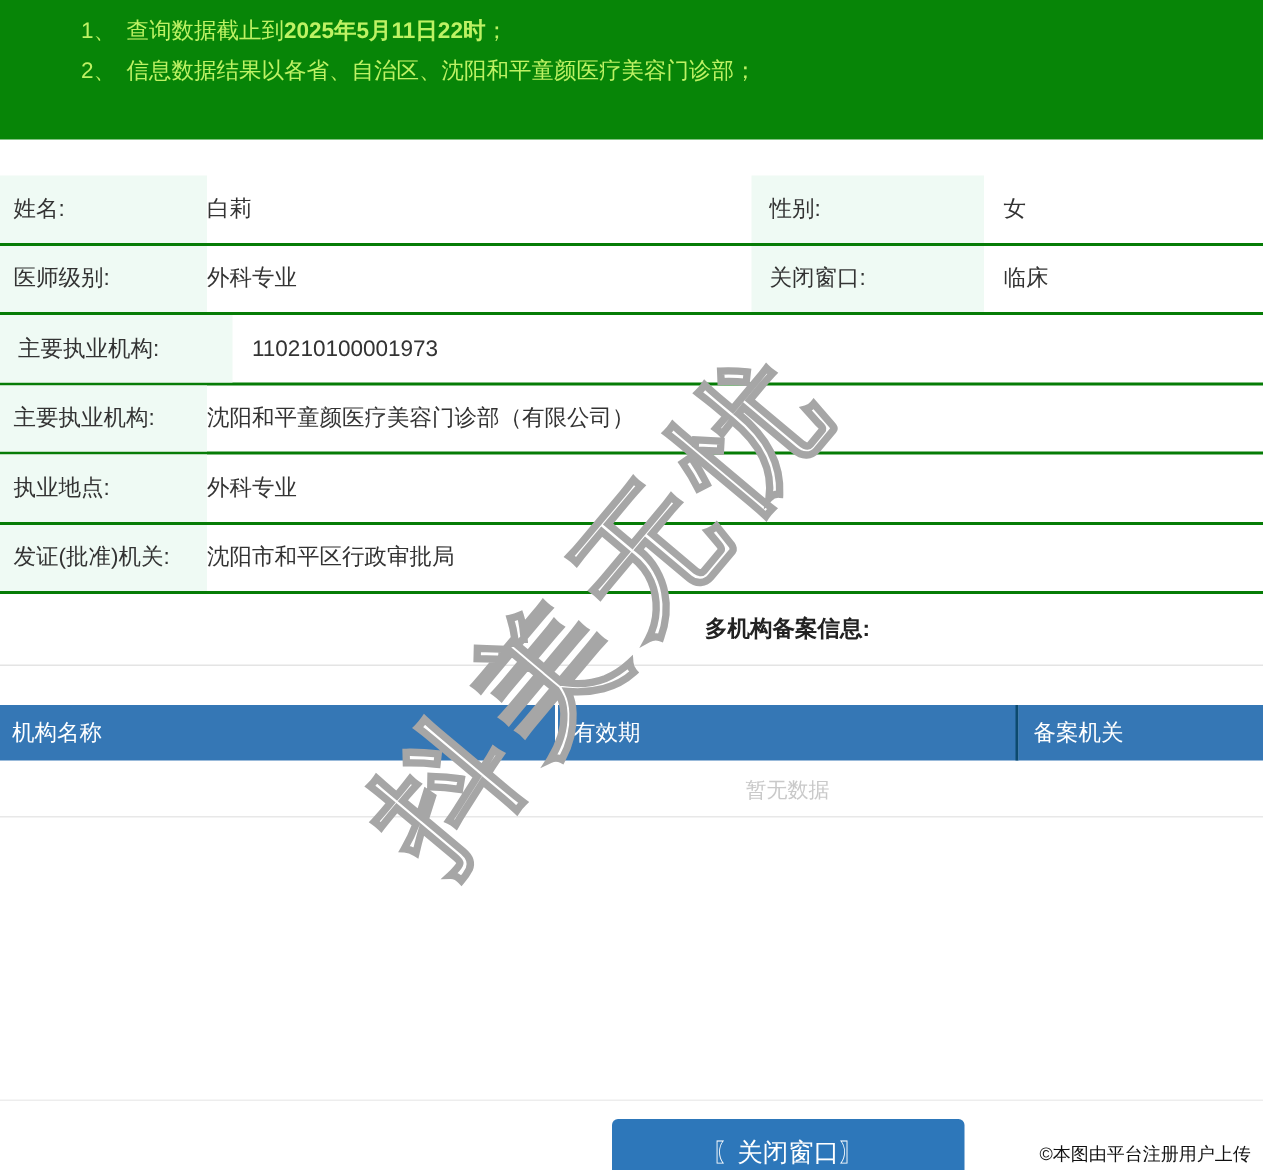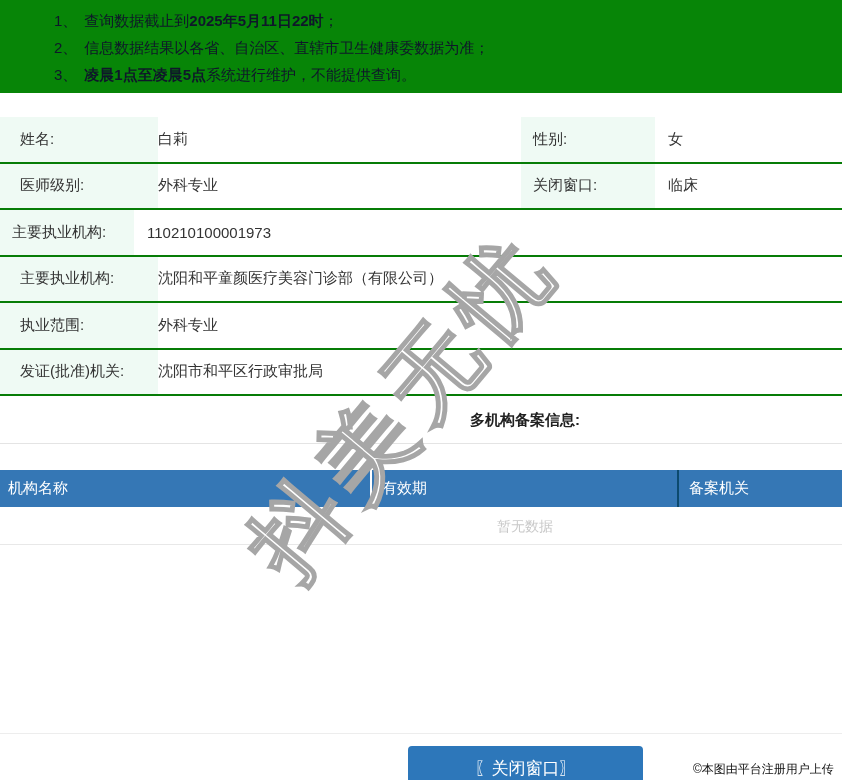--- a/index.html
+++ b/index.html
@@ -3,38 +3,38 @@
 <meta charset="utf-8">
 <style>
   html,body{margin:0;padding:0;}
   body{
     width:842px;height:780px;overflow:hidden;position:relative;
     background:#ffffff;font-family:"Liberation Sans",sans-serif;
   }
   
   .banner{
     position:absolute;left:0;top:0;width:842px;height:93px;
-    background:#078507;color:#0f172a;box-sizing:border-box;
+    background:#078507;color:#bef264;box-sizing:border-box;
     padding:7px 0 0 54px;z-index:30;
   }
   .notice-line{height:27px;line-height:27px;font-size:15px;white-space:nowrap;}
   .notice-line .num{margin-right:7px;}
   .notice-line .b{font-weight:bold;}
   
   .info-table{position:absolute;left:0;top:117px;width:1050px;z-index:5;}
   .irow{
     display:flex;height:46.5px;box-sizing:border-box;
     border-bottom:2px solid #067c06;align-items:stretch;
     font-size:15px;color:#333333;
   }
   .cell-label{
-    background:#effaf4;width:158px;display:flex;align-items:center;
-    padding-left:20px;box-sizing:border-box;flex:none;
+    background:#effaf4;width:138px;display:flex;align-items:center;
+    padding-left:9px;box-sizing:border-box;flex:none;
   }
-  .cell-label.l2{width:134px;padding-left:12px;}
+  .cell-label.l2{width:155px;padding-left:12px;}
   .cell-value{
     display:flex;align-items:center;padding-left:0;
     box-sizing:border-box;width:363px;flex:none;
   }
   .cell-value.v2{flex:1;width:auto;padding-left:13px;}
   .cell-value.full{flex:1;width:auto;}
   
   .section-title{
     position:absolute;left:0;top:395px;width:1050px;height:49px;
     line-height:49px;text-align:center;font-size:15px;font-weight:bold;
@@ -80,24 +80,21 @@
   }
 </style>
 </head>
 <body>
 
 <div class="banner">
   <div class="notice-line">
     <span class="num">1、</span><span>查询数据截止到</span><span class="b">2025年5月11日22时</span><span>；</span>
   </div>
   <div class="notice-line">
-    <span class="num">2、</span><span>信息数据结果以各省、自治区、直辖市卫生健康委数据为准；</span><span class="b"></span><span></span>
-  </div>
-  <div class="notice-line">
-    <span class="num">3、</span><span></span><span class="b">凌晨1点至凌晨5点</span><span>系统进行维护，不能提供查询。</span>
+    <span class="num">2、</span><span>信息数据结果以各省、自治区、沈阳和平童颜医疗美容门诊部；</span><span class="b"></span><span></span>
   </div>
 </div>
 
 <div class="info-table">
   <div class="irow">
     <div class="cell-label">姓名:</div>
     <div class="cell-value">白莉</div>
     <div class="cell-label l2">性别:</div>
     <div class="cell-value v2">女</div>
   </div>
@@ -109,21 +106,21 @@
   </div>
   <div class="irow">
     <div class="cell-label l2">主要执业机构:</div>
     <div class="cell-value v2">110210100001973</div>
   </div>
   <div class="irow">
     <div class="cell-label">主要执业机构:</div>
     <div class="cell-value full">沈阳和平童颜医疗美容门诊部（有限公司）</div>
   </div>
   <div class="irow">
-    <div class="cell-label">执业范围:</div>
+    <div class="cell-label">执业地点:</div>
     <div class="cell-value full">外科专业</div>
   </div>
   <div class="irow">
     <div class="cell-label">发证(批准)机关:</div>
     <div class="cell-value full">沈阳市和平区行政审批局</div>
   </div>
 </div>
 
 <div class="section-title">多机构备案信息:</div>
 

